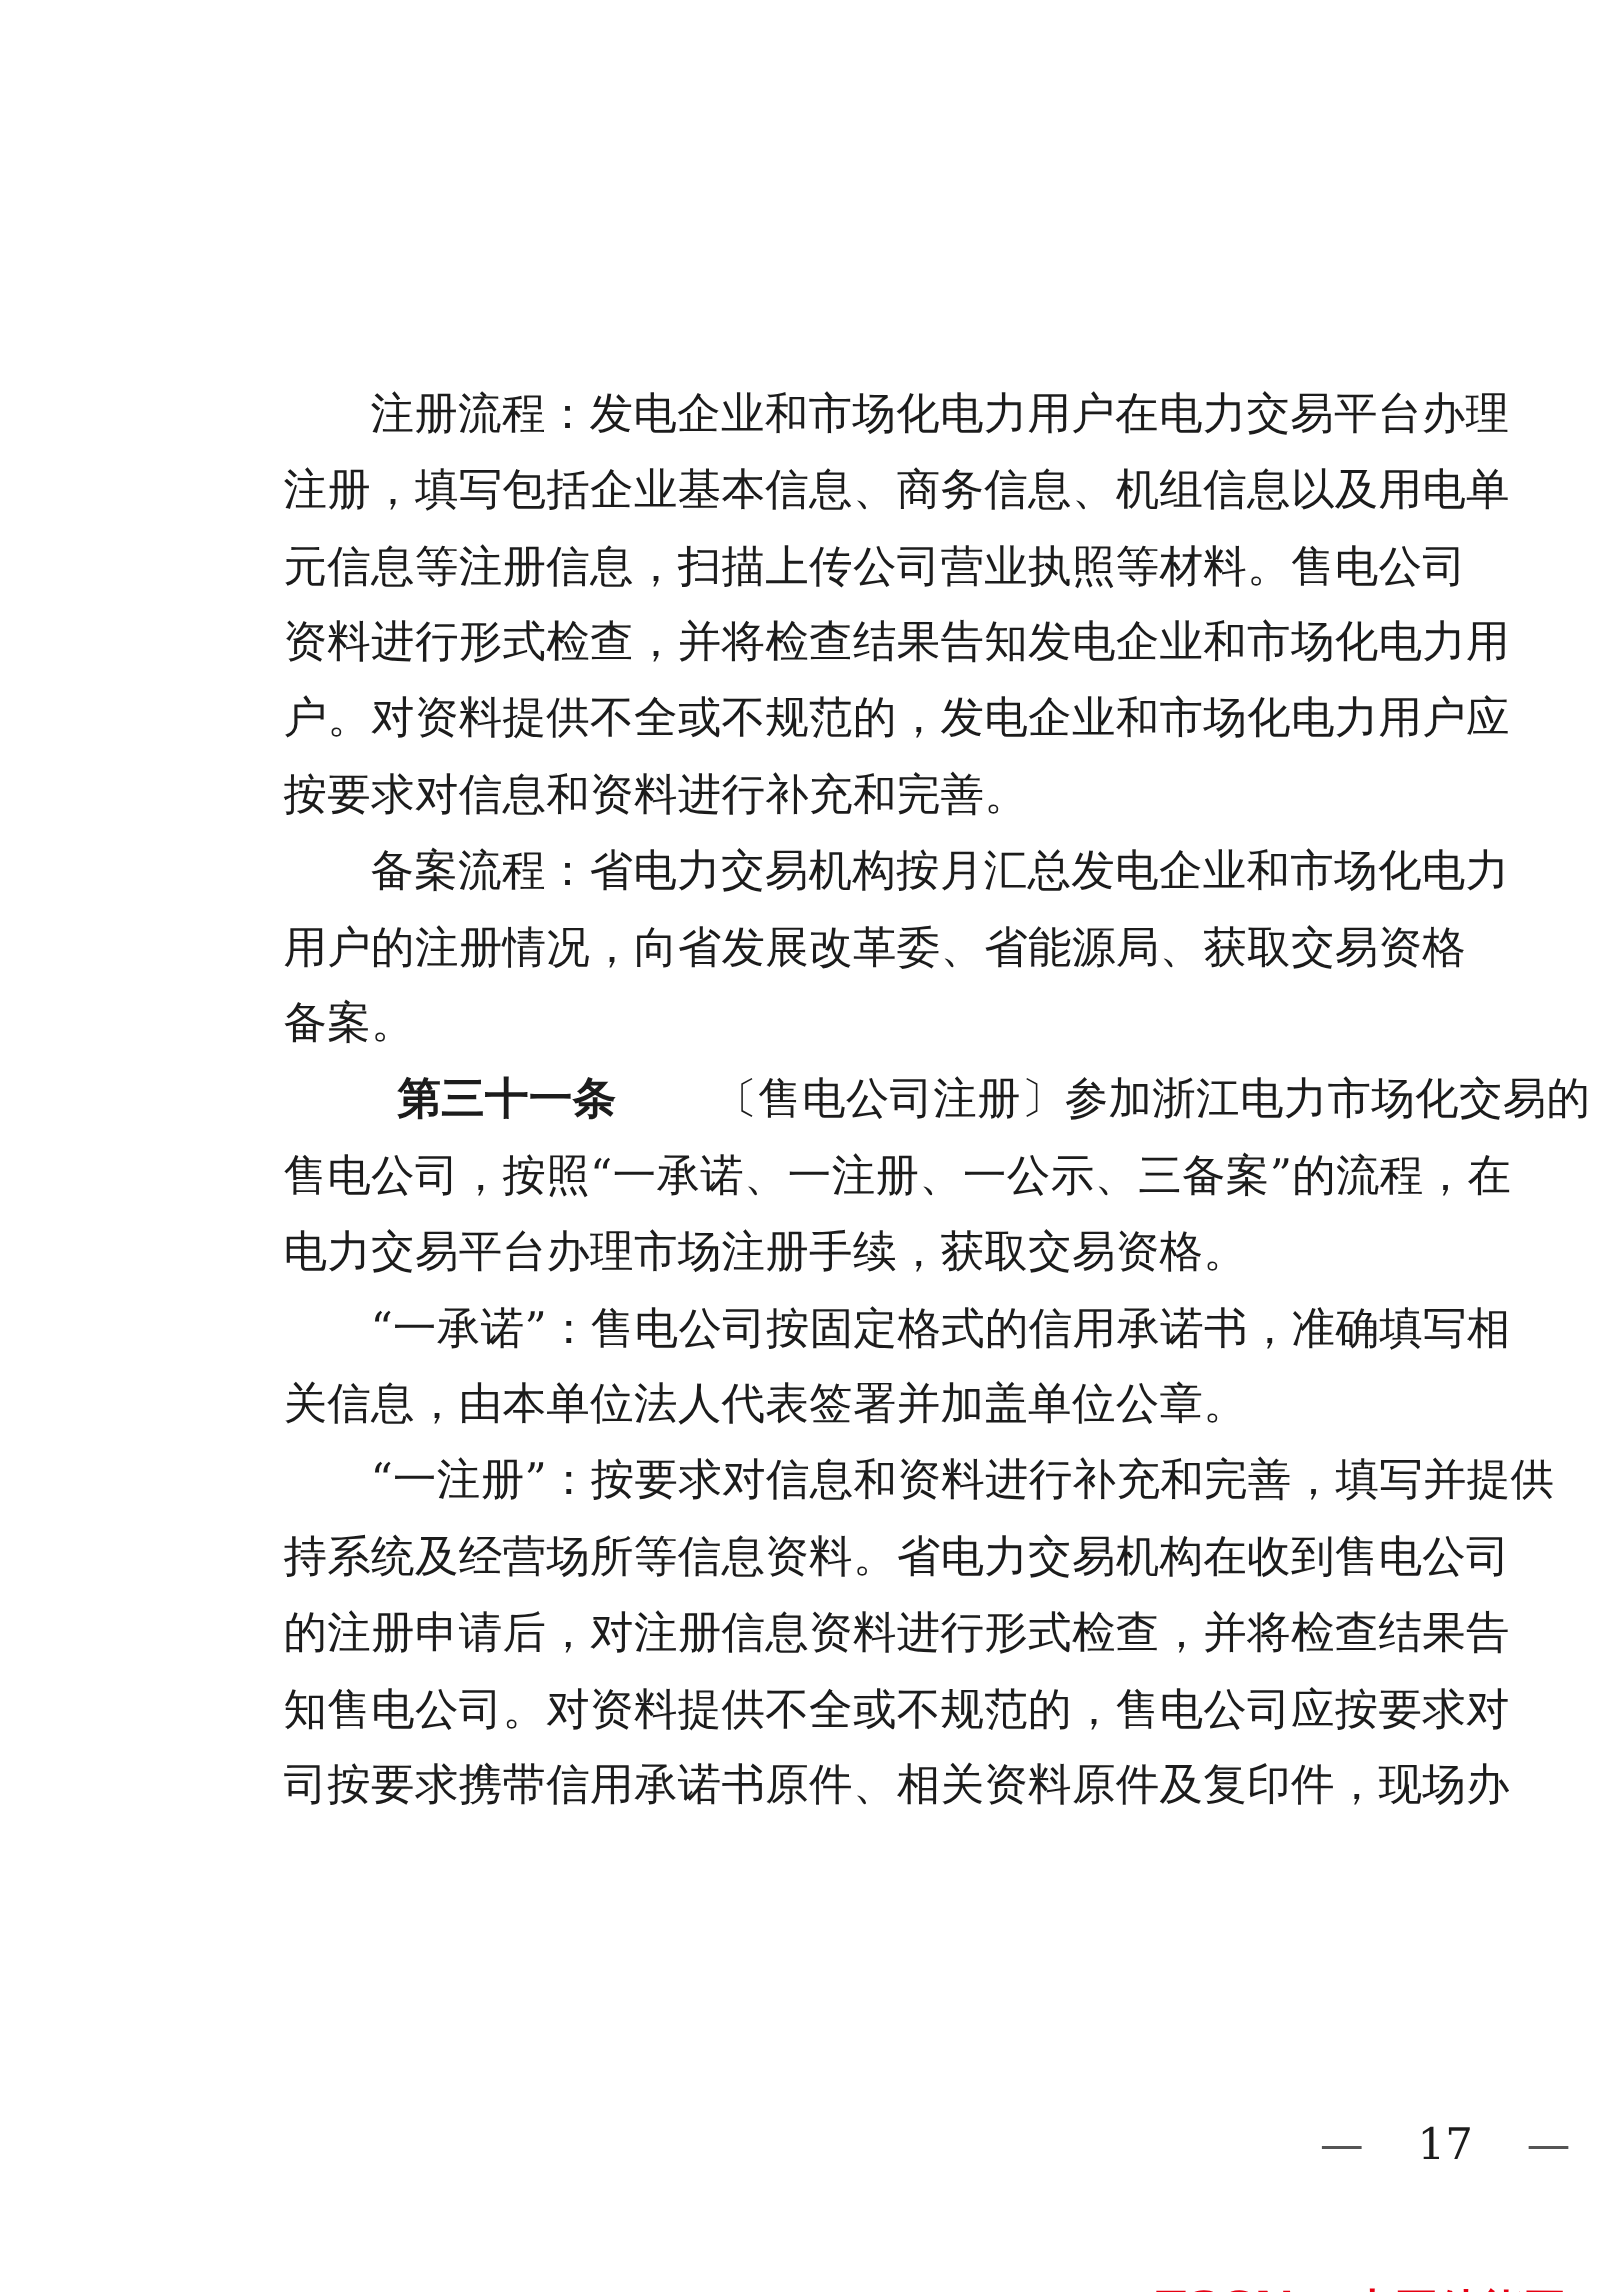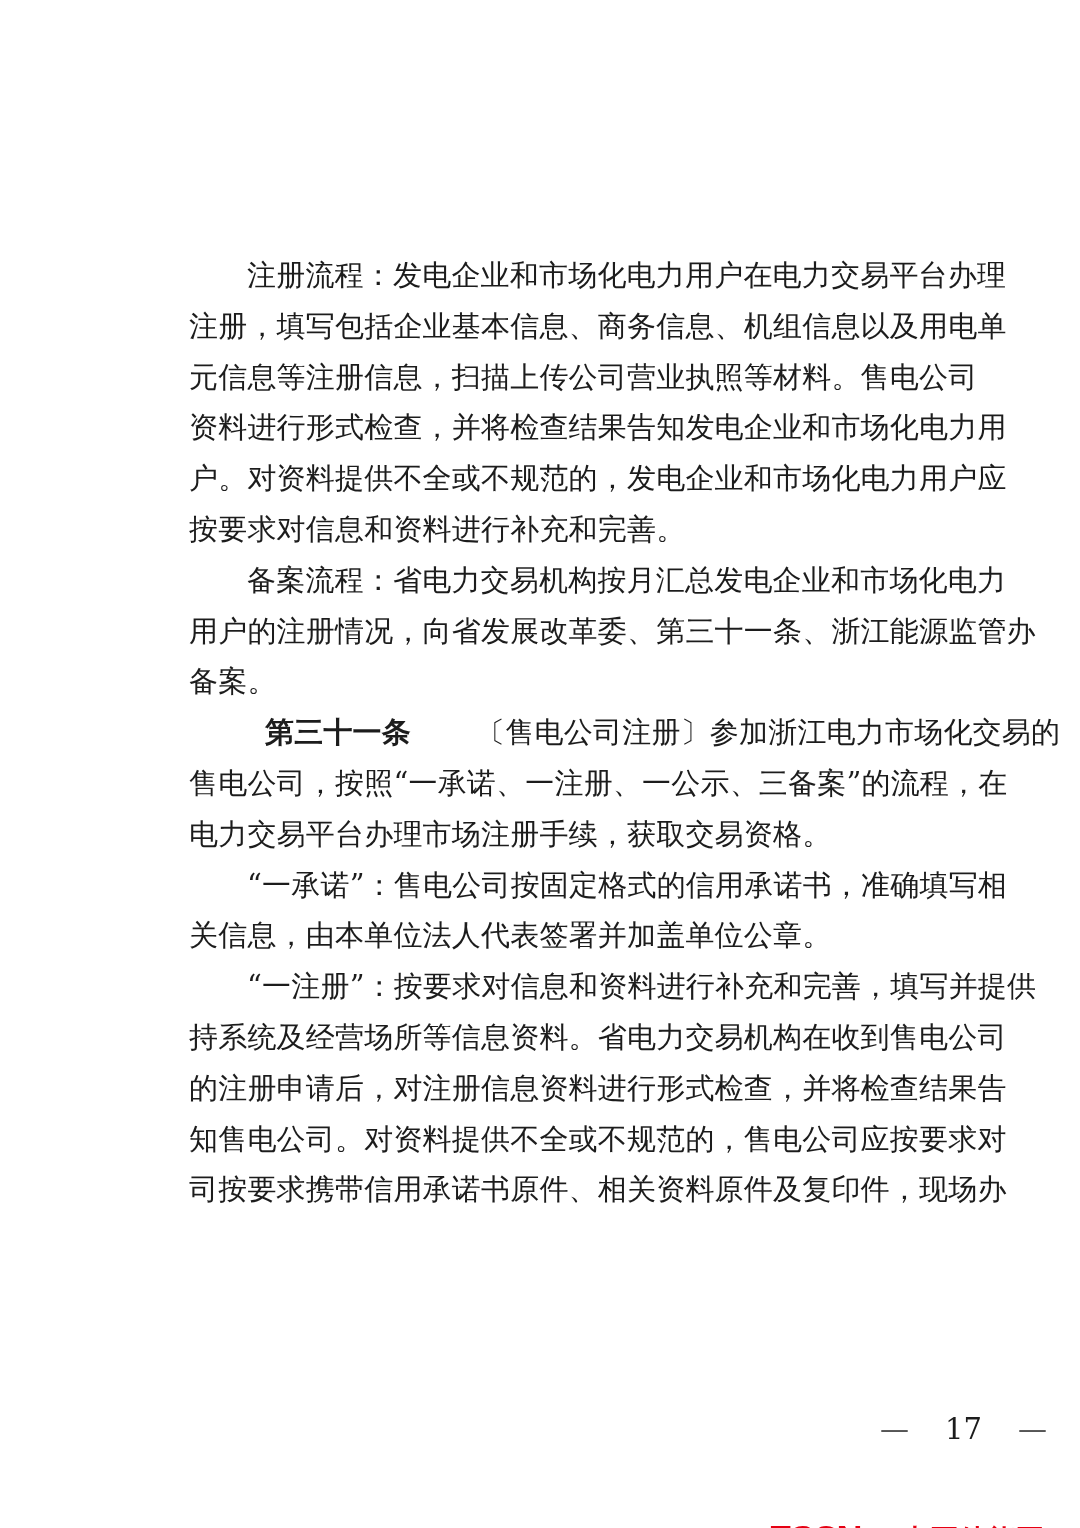--- a/index.html
+++ b/index.html
@@ -79,21 +79,21 @@
 <div class="page">
 
   <div class="text-block">
     <div class="line indent">注册流程：发电企业和市场化电力用户在电力交易平台办理</div>
     <div class="line">注册，填写包括企业基本信息、商务信息、机组信息以及用电单</div>
     <div class="line">元信息等注册信息，扫描上传公司营业执照等材料。售电公司</div>
     <div class="line">资料进行形式检查，并将检查结果告知发电企业和市场化电力用</div>
     <div class="line">户。对资料提供不全或不规范的，发电企业和市场化电力用户应</div>
     <div class="line end">按要求对信息和资料进行补充和完善。</div>
     <div class="line indent">备案流程：省电力交易机构按月汇总发电企业和市场化电力</div>
-    <div class="line">用户的注册情况，向省发展改革委、第三十一条、浙江能源监管办</div>
+    <div class="line">用户的注册情况，向省发展改革委、省能源局、获取交易资格</div>
     <div class="line end">备案。</div>
     <div class="line indent"><span class="bold">第三十一条</span><span>　〔售电公司注册〕参加浙江电力市场化交易的</span></div>
     <div class="line">售电公司，按照“一承诺、一注册、一公示、三备案”的流程，在</div>
     <div class="line end">电力交易平台办理市场注册手续，获取交易资格。</div>
     <div class="line indent">“一承诺”：售电公司按固定格式的信用承诺书，准确填写相</div>
     <div class="line end">关信息，由本单位法人代表签署并加盖单位公章。</div>
     <div class="line indent">“一注册”：按要求对信息和资料进行补充和完善，填写并提供</div>
     <div class="line">持系统及经营场所等信息资料。省电力交易机构在收到售电公司</div>
     <div class="line">的注册申请后，对注册信息资料进行形式检查，并将检查结果告</div>
     <div class="line">知售电公司。对资料提供不全或不规范的，售电公司应按要求对</div>

